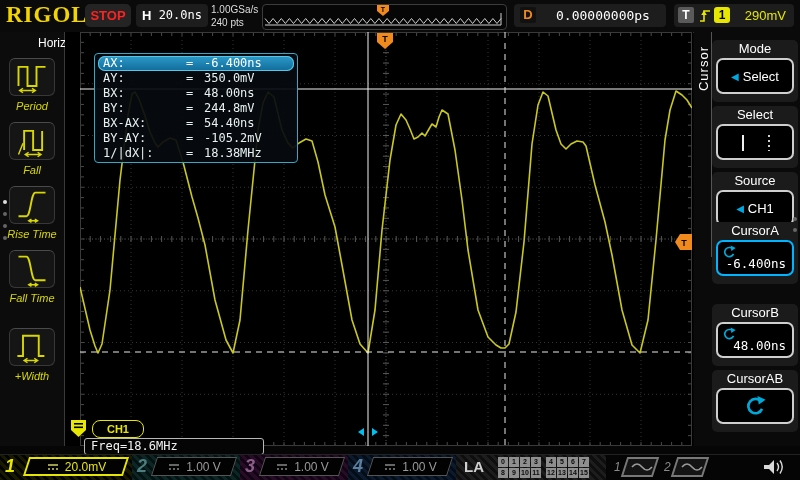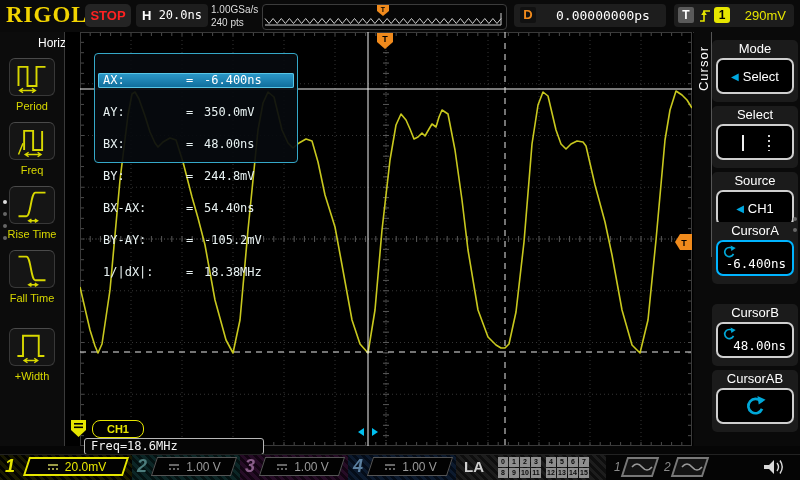--- a/index.html
+++ b/index.html
@@ -29,34 +29,34 @@
   .tbox .tch{position:absolute;left:40px;top:3px;width:16px;height:16px;background:#e6e600;color:#000;
              font-weight:bold;font-size:12px;text-align:center;line-height:16px;border-radius:3px;}
   .tbox .tv{position:absolute;right:8px;top:0;line-height:23px;font-size:13px;color:#e6e600;}
 
   
   .left-menu{position:absolute;left:0;top:32px;width:64px;height:414px;background:#0c0c0c;border-right:1px solid #3a3a3a;}
   .lm-title{position:absolute;left:2px;top:4px;font-size:12px;color:#fff;margin-left:36px;}
   .lm-item{position:absolute;left:0;width:64px;text-align:center;}
   .lm-ic{display:inline-block;width:44px;height:36px;background:#151515;border:1px solid #383838;
          border-top-color:#4a4a4a;border-radius:6px;}
-  .lm-label{font-size:11px;color:#d8d800;margin-top:1px;line-height:12px;white-space:nowrap;}
+  .lm-label{font-size:11px;color:#d8d800;margin-top:1px;line-height:12px;white-space:nowrap;font-style:italic;}
   .page-dots{position:absolute;left:3px;top:160px;}
   .page-dots i{display:block;width:4px;height:4px;border-radius:50%;background:#666;margin:8px 0;}
   .page-dots i.on{background:#ddd;}
 
   
   .screen-under{position:absolute;left:65px;top:32px;width:628px;height:414px;background:#000;}
   #scope{position:absolute;left:80px;top:32px;}
 
   
   .meas{position:absolute;left:94px;top:53px;width:204px;height:110px;background:rgba(6,10,14,.92);
         border:1px solid #35a8c8;border-radius:4px;padding:2px 3px;box-sizing:border-box;}
   .mrow{position:relative;height:15px;line-height:15px;font-family:"DejaVu Sans Mono",monospace;
-        font-size:12px;color:#e8f2f2;border-radius:2px;margin-top:17px;}
+        font-size:12px;color:#e8f2f2;border-radius:7px;}
   .mrow .ml{position:absolute;left:5px;}
   .mrow .me{position:absolute;left:88px;}
   .mrow .mv{position:absolute;left:106px;}
   .mrow.hl{background:linear-gradient(#2d9aca,#0f6c9a);box-shadow:inset 0 0 0 1px #57c6e6;color:#fff;}
 
   
   .right-menu{position:absolute;left:694px;top:32px;width:106px;height:414px;background:#0a0a0a;}
   .cursor-tab{position:absolute;left:2px;top:14px;width:16px;font-size:13px;color:#fff;
               writing-mode:vertical-rl;transform:rotate(180deg);letter-spacing:1px;}
   .tab-line{position:absolute;left:17px;top:0;width:1px;height:225px;background:#555;}
@@ -159,21 +159,21 @@
       </svg></span>
       <div class="lm-label">Period</div>
     </div>
 
     <div class="lm-item" style="top:90px">
       <span class="lm-ic"><svg width="44" height="36" viewBox="0 0 30 32">
         <path d="M8,24 V7 H16 V24 H24 V7" fill="none" stroke="#d8d800" stroke-width="1.7"></path>
         <path d="M3,28 L7,18" fill="none" stroke="#d8d800" stroke-width="1.3"></path>
         <path d="M9,28 H23 M12,26 L9,28 L12,30 M20,26 L23,28 L20,30" fill="none" stroke="#d8d800" stroke-width="1.3"></path>
       </svg></span>
-      <div class="lm-label">Freq</div>
+      <div class="lm-label">Fall</div>
     </div>
 
     <div class="lm-item" style="top:154px">
       <span class="lm-ic"><svg width="44" height="36" viewBox="0 0 30 32">
         <path d="M3,26 H10 C14,26 14,5 18,5 H27" fill="none" stroke="#d8d800" stroke-width="1.7"></path>
         <path d="M12,30 H20 M14.5,28.5 L12,30 L14.5,31.5 M17.5,28.5 L20,30 L17.5,31.5" fill="none" stroke="#d8d800" stroke-width="1.2"></path>
       </svg></span>
       <div class="lm-label">Rise Time</div>
     </div>
 

